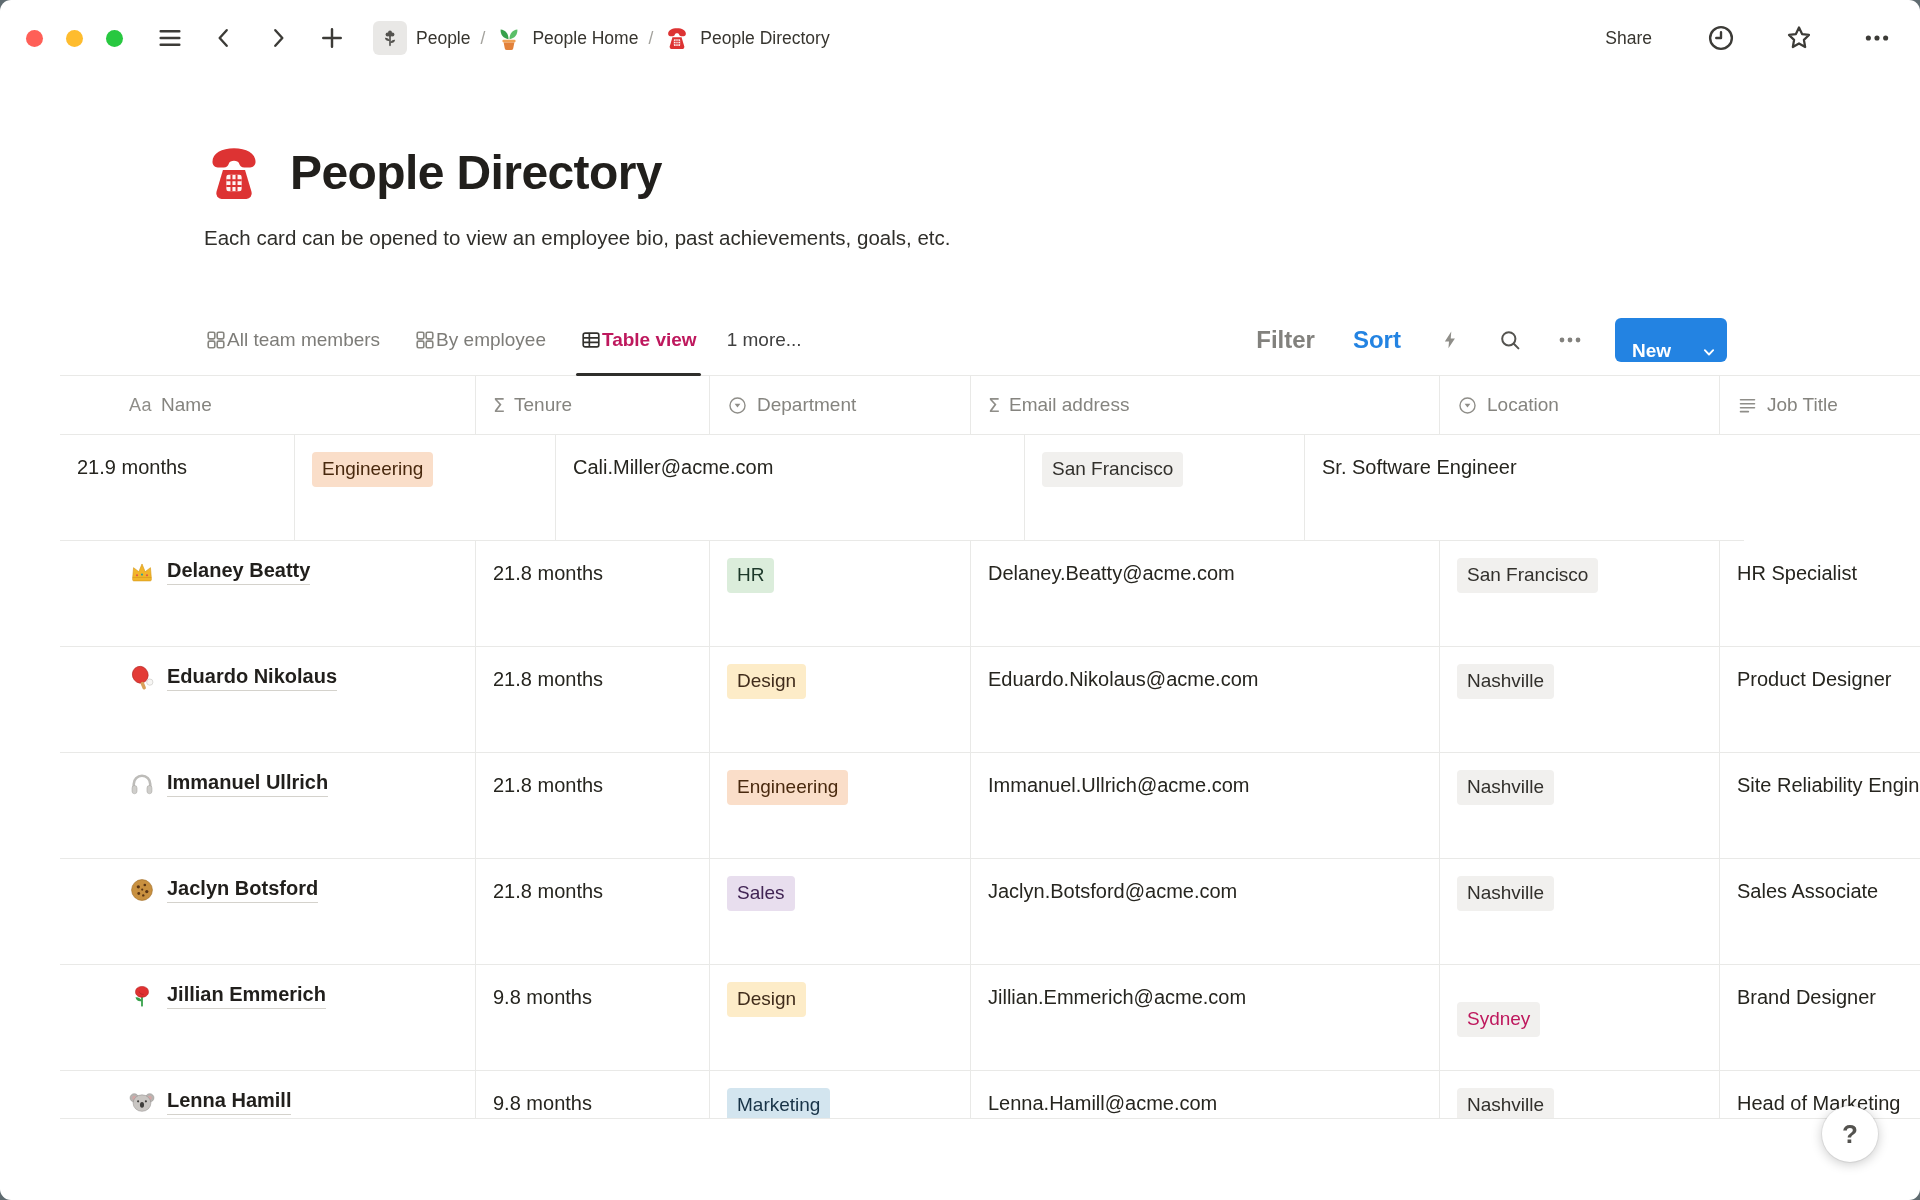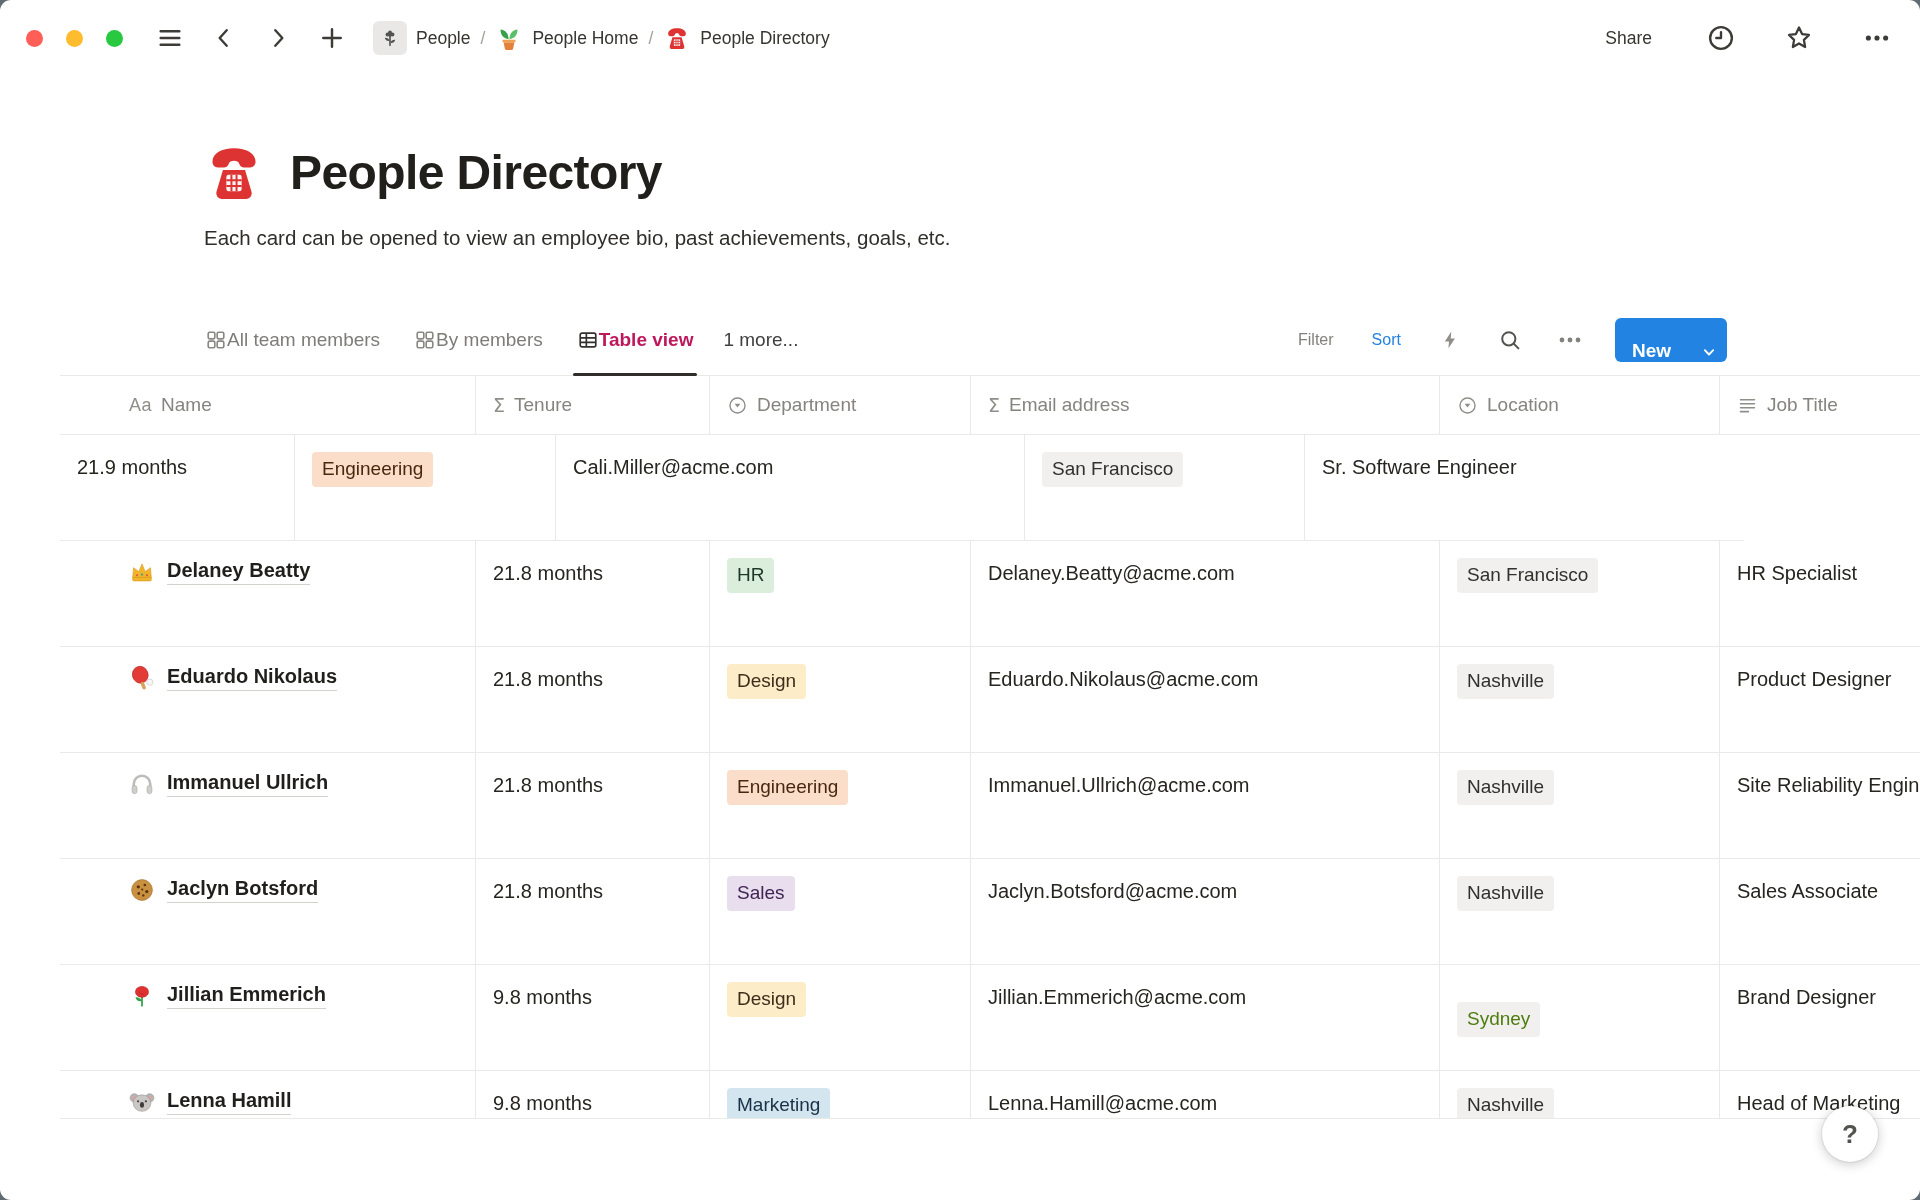--- a/index.html
+++ b/index.html
@@ -40,21 +40,21 @@
   
   .toolbar{margin:54px 0 0 60px;width:1860px;height:72px;display:flex;align-items:center;
            padding-left:145px;padding-right:193px;box-sizing:border-box;border-bottom:1px solid #e9e9e7;}
   .views{display:flex;align-items:center;gap:34px;height:100%;}
   .view{display:flex;align-items:center;font-size:19px;color:#7d7c78;height:100%;position:relative;}
   .view .v-icon{width:22px;height:22px;display:flex;}
   .view.active{color:#be185d;font-weight:700;}
   .view.active::after{content:"";position:absolute;left:-4px;right:-4px;bottom:-1px;height:3px;background:#2f2e2b;border-radius:2px;}
   .more-views{font-size:19px;color:#404040;margin-left:30px;}
   .toolbar-right{margin-left:auto;display:flex;align-items:center;gap:30px;}
-  .tb-text{font-size:16px;color:#82817d;padding:3px 4px;border-radius:4px;}
+  .tb-text{font-size:24px;color:#82817d;padding:3px 4px;border-radius:4px;font-weight:bold;}
   .tb-text.sort{color:#2383e2;}
   .new-btn{display:flex;align-items:flex-end;height:44px;border-radius:6px;overflow:hidden;color:#fff;}
   .new-main{display:flex;align-items:center;padding:0 18px 0 17px;font-size:19px;font-weight:700;}
   .new-split{width:1px;background:rgba(255,255,255,0.35);}
   .new-chev{width:37px;display:flex;align-items:center;justify-content:center;}
 
   
   .table-viewport{margin-left:60px;width:1860px;height:742px;overflow:hidden;border-bottom:1px solid #e9e9e7;position:relative;}
   .trow{display:flex;width:2099px;}
   .thead{height:59px;}
@@ -213,21 +213,21 @@
         <span class="v-icon">
             <svg width="22" height="22" viewBox="0 0 24 24">
               <g fill="none" stroke="#888781" stroke-width="1.8">
                 <rect x="3.5" y="3.5" width="7.2" height="7.2" rx="1.6"></rect>
                 <rect x="13.3" y="3.5" width="7.2" height="7.2" rx="1.6"></rect>
                 <rect x="3.5" y="13.3" width="7.2" height="7.2" rx="1.6"></rect>
                 <rect x="13.3" y="13.3" width="7.2" height="7.2" rx="1.6"></rect>
               </g>
             </svg>
           </span>
-        <span>By members</span>
+        <span>By employee</span>
       </div>
       <div class="view active">
         <span class="v-icon">
             <svg width="22" height="22" viewBox="0 0 24 24">
               <g fill="none" stroke="#32312d" stroke-width="1.8">
                 <rect x="3.5" y="4.5" width="17" height="15" rx="2"></rect>
                 <path d="M3.5 9.6h17M3.5 14.6h17M10.2 4.5v15"></path>
               </g>
             </svg>
           </span>
@@ -420,21 +420,21 @@
                   <path d="M12 3.2c-3.8 0-6 2.2-6 5 0 2.9 2.6 4.9 6 4.9s6-2 6-4.9c0-2.8-2.2-5-6-5z" fill="#e03131" stroke="#b02525" stroke-width="0.5"></path>
                   <path d="M9.4 7.8c.4 1.8 2 2.9 4.2 2.7" fill="none" stroke="#b02525" stroke-width="0.7"></path>
                 </svg>
               </span>
         <span class="person-name">Jillian Emmerich</span>
       </div>
     </div>
     <div class="cell col-tenure"><span>9.8 months</span></div>
     <div class="cell col-dept"><span class="pill" style="background: rgb(253, 236, 200); color: rgb(64, 44, 27);">Design</span></div>
     <div class="cell col-email"><span>Jillian.Emmerich@acme.com</span></div>
-    <div class="cell col-loc"><span class="pill" style="background: rgb(241, 240, 238); color: #4d7c0f; margin-top: 16px;">Sydney</span></div>
+    <div class="cell col-loc"><span class="pill" style="background: rgb(241, 240, 238); color: #be185d; margin-top: 16px;">Sydney</span></div>
     <div class="cell col-job"><span>Brand Designer</span></div>
   </div>
 
   <div class="trow drow">
     <div class="cell col-name">
       <div class="name-wrap">
         <span class="avatar">
                 <svg viewBox="0 0 24 24">
                   <circle cx="4.9" cy="8.2" r="3.9" fill="#b7b4b1" stroke="#93908d" stroke-width="0.5"></circle>
                   <circle cx="19.1" cy="8.2" r="3.9" fill="#b7b4b1" stroke="#93908d" stroke-width="0.5"></circle>

